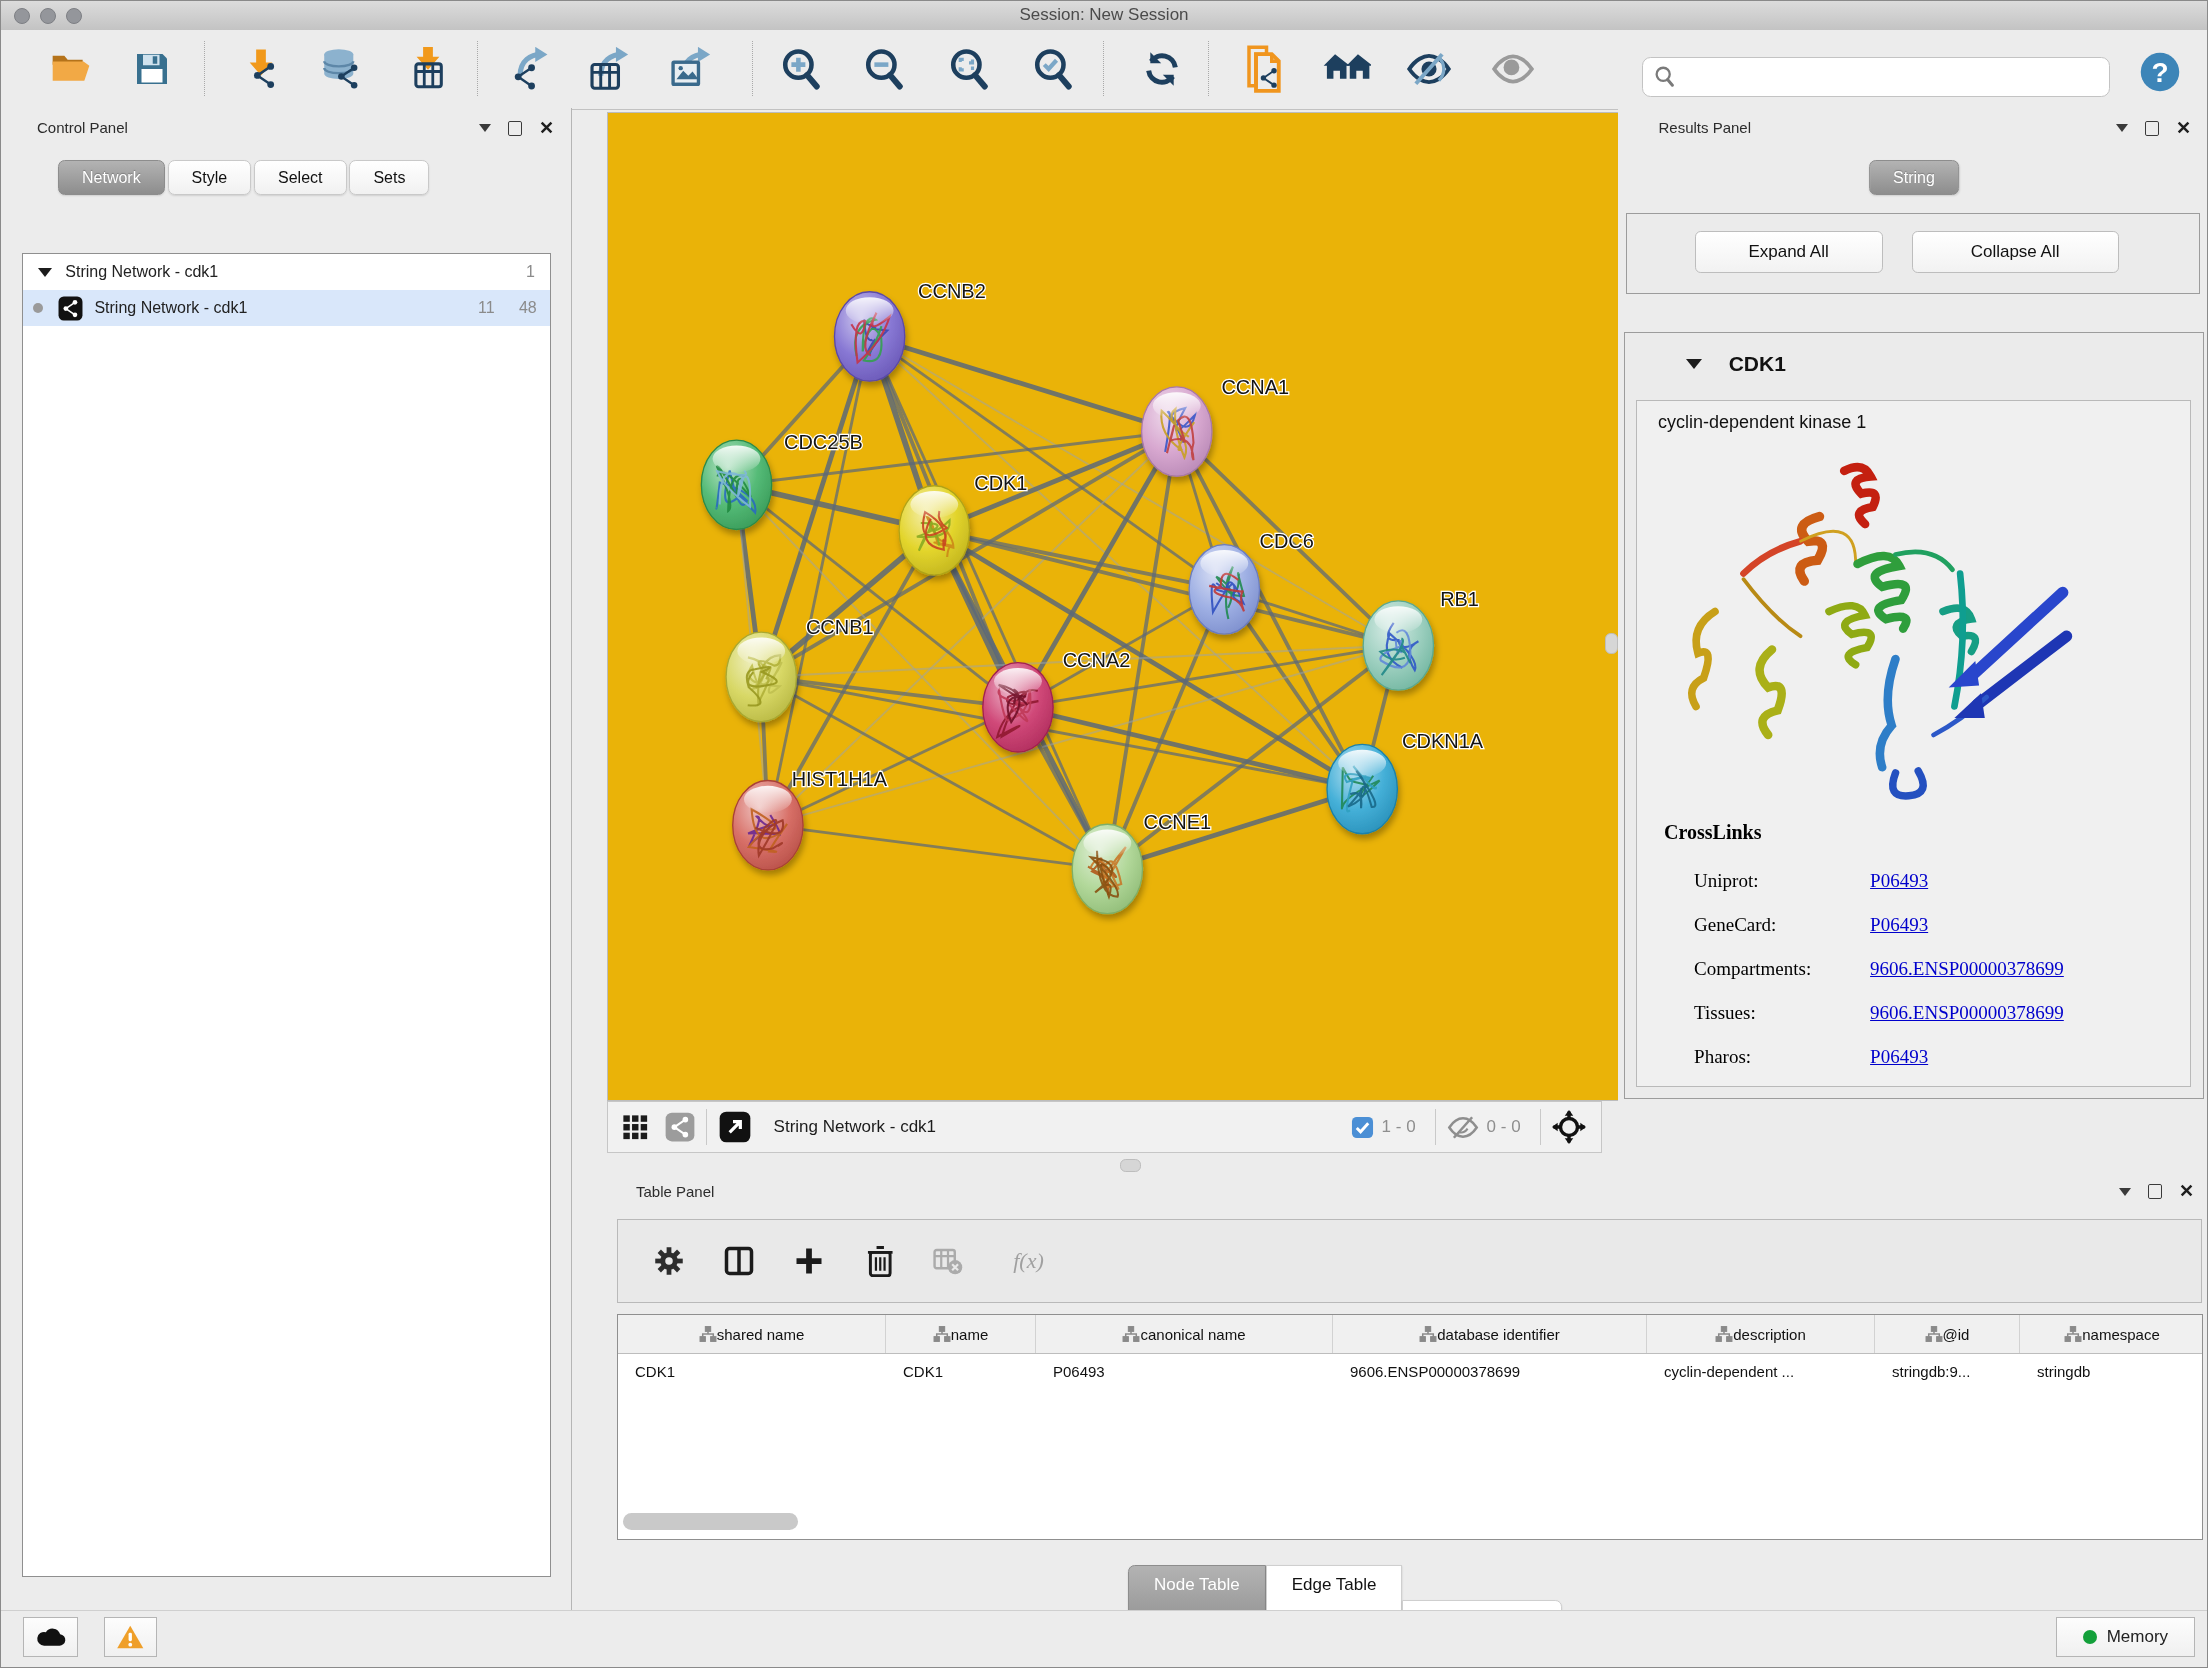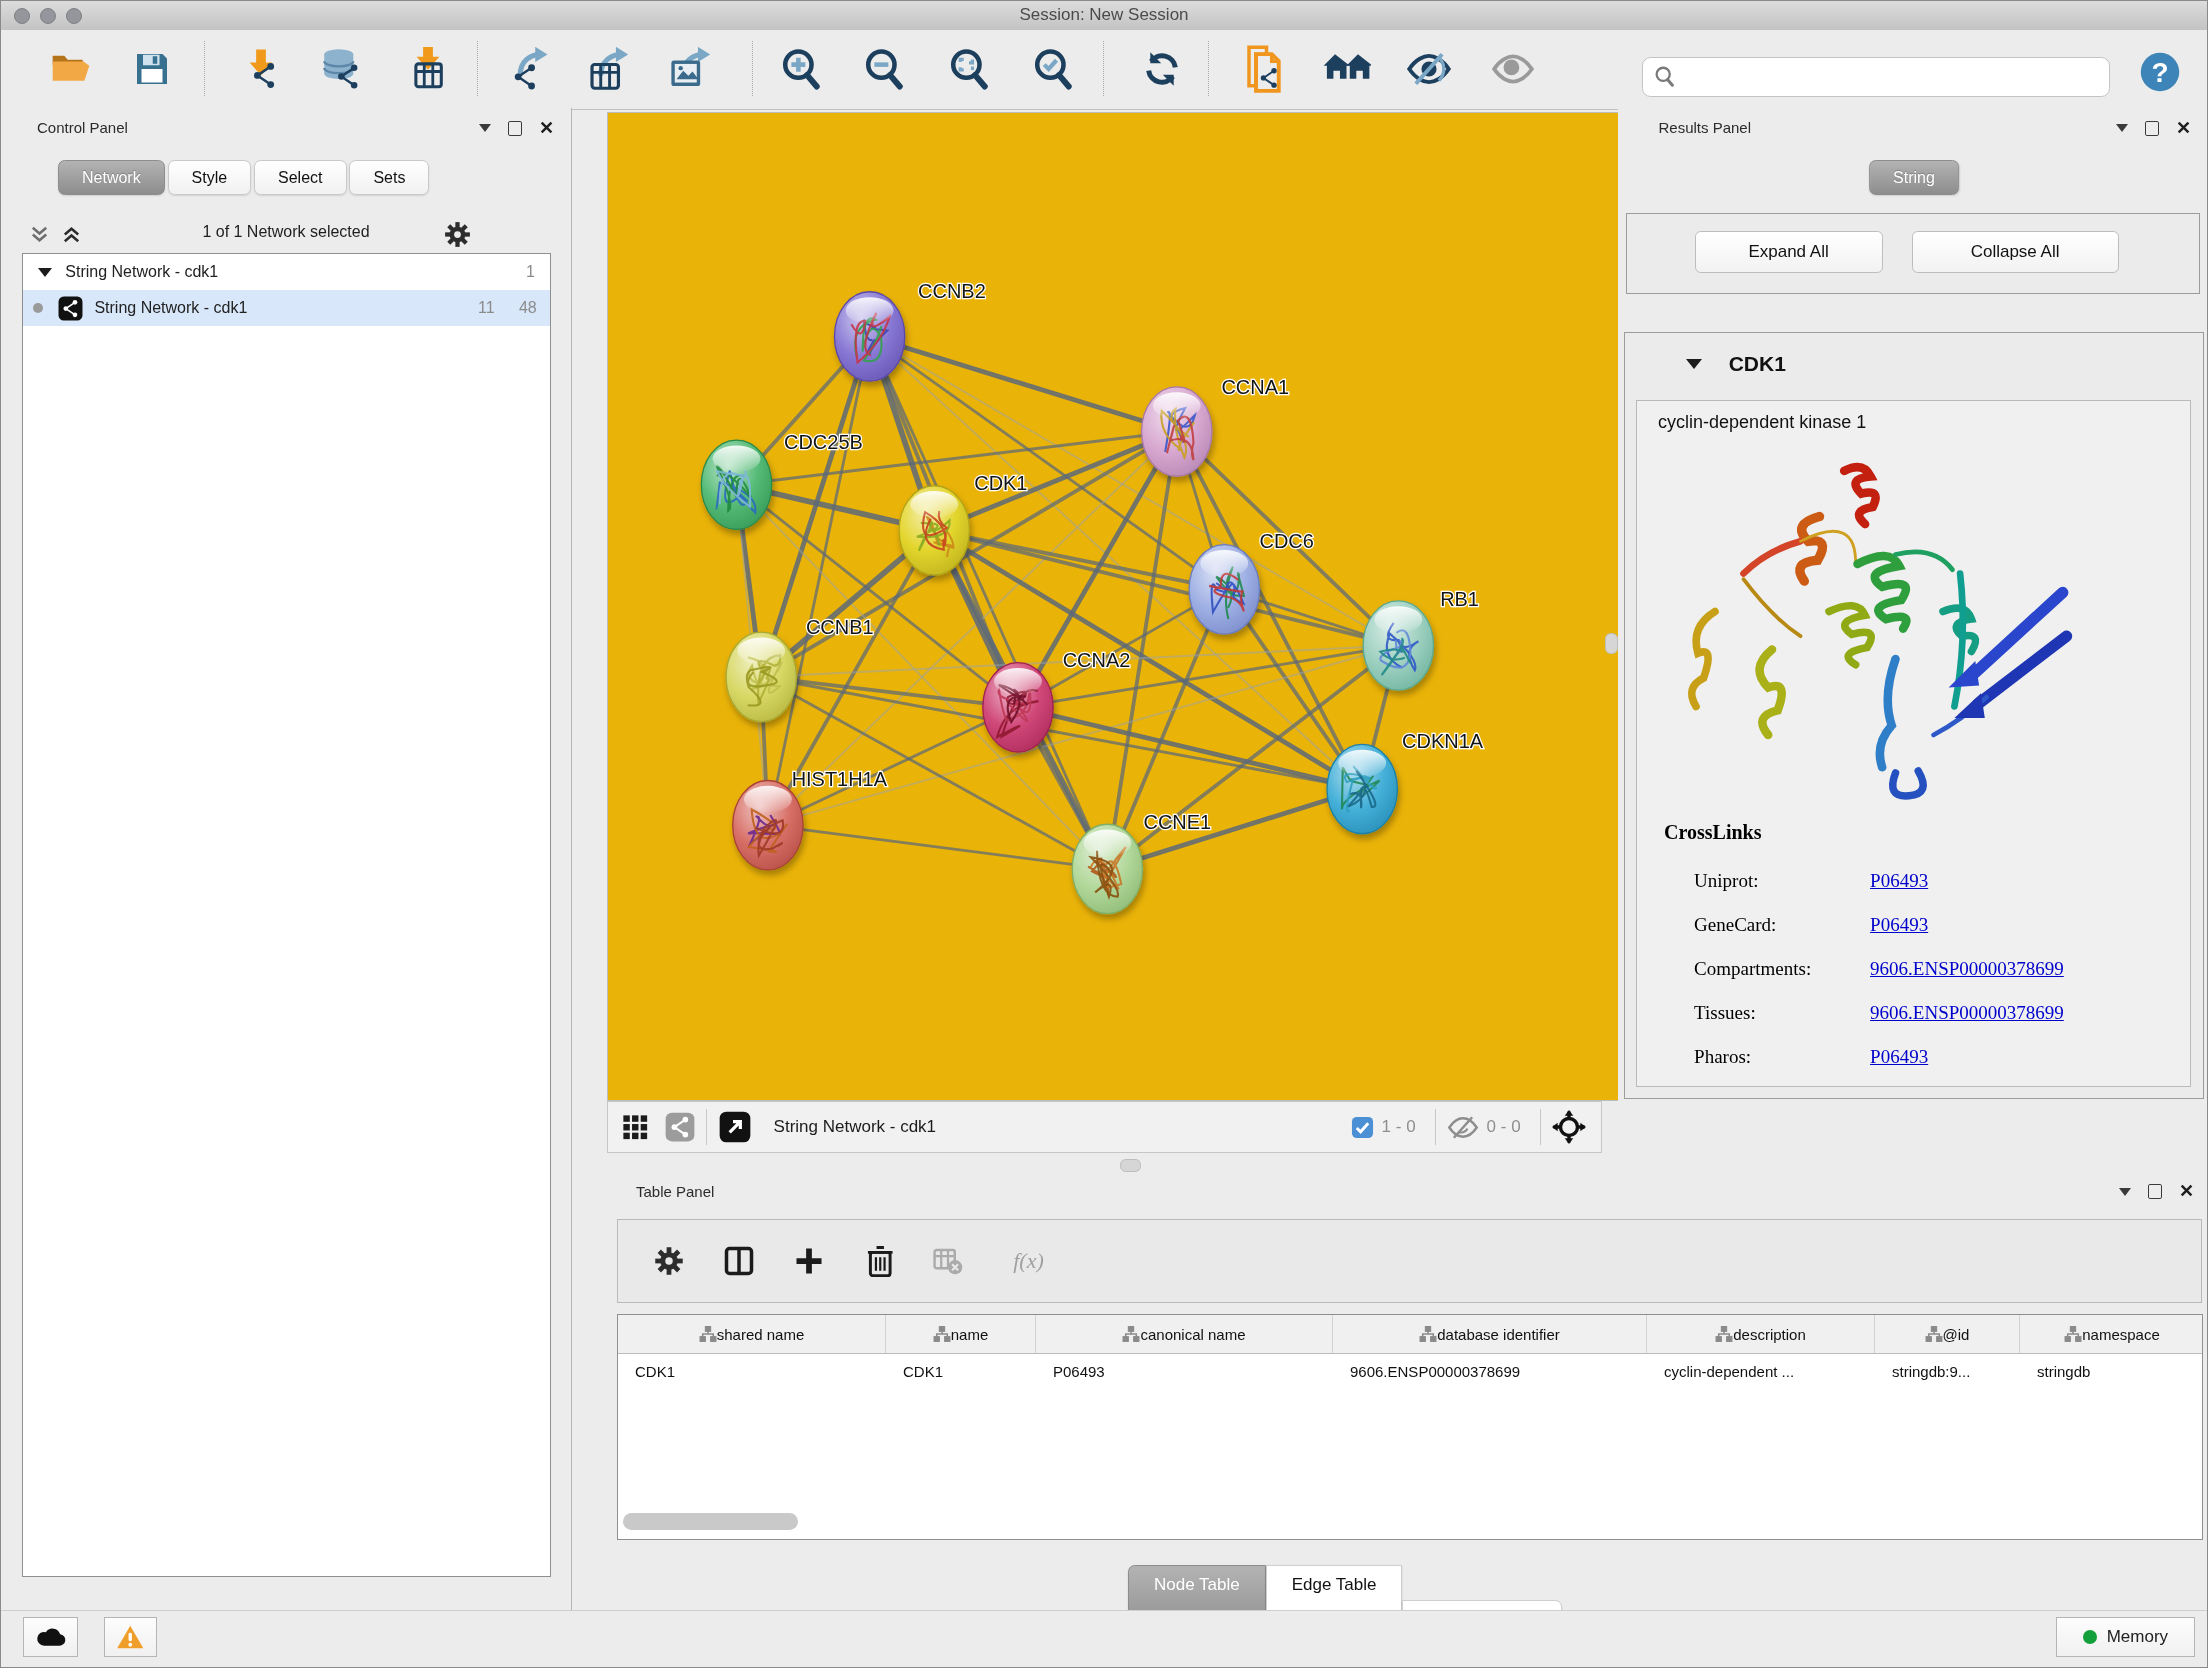--- a/index.html
+++ b/index.html
@@ -344,39 +344,20 @@
       <span class="wi-collapse"></span>
       <span class="wi-float"></span>
       <span class="wi-close">✕</span>
     </div>
     <div class="tabrow" id="control-tabs" style="left:57px;top:52px">
         <span class="ctab active">Network</span>
         <span class="ctab">Style</span>
         <span class="ctab">Select</span>
         <span class="ctab">Sets</span>
       </div>
-    <div id="cp-subhead">
-      <span style="position:absolute;left:27px;top:7.6px">
-          <svg width="23" height="23" viewBox="0 0 24 24">
-            <path d="M5 5l7 6 7-6M5 12l7 6 7-6" fill="none" stroke="#6e6e6e" stroke-width="2.6"></path>
-          </svg>
-        </span>
-      <span style="position:absolute;left:59px;top:7.6px">
-          <svg width="23" height="23" viewBox="0 0 24 24">
-            <path d="M5 19l7-6 7 6M5 12l7-6 7 6" fill="none" stroke="#2c2c2c" stroke-width="2.6"></path>
-          </svg>
-        </span>
-      <div id="cp-summary">1 of 1 Network selected</div>
-      <span style="position:absolute;right:100px;top:5.7px">
-          <svg width="27" height="27" viewBox="0 0 24 24" color="#2d2d2d">
-            <use href="#g-gear"></use>
-            <circle cx="12" cy="12" r="3" fill="#ececec"></circle>
-          </svg>
-        </span>
-    </div>
     <div id="cp-tree">
       <div class="tree-row">
         <span style="margin:0 13.3px 0 15px;width:0;height:0;border-left:7.6px solid transparent;border-right:7.6px solid transparent;border-top:9.5px solid #1c1c1c"></span>
         <span style="flex:1">String Network - cdk1</span>
         <span class="tree-count" style="margin-right:15px">1</span>
       </div>
       <div class="tree-row selected">
         <span style="margin:0 15px 0 9.5px;width:10.5px;height:10.5px;border-radius:50%;background:#9a9a9a;flex:none"></span>
         <span style="margin-right:11.4px;flex:none">
             <svg width="25" height="25" viewBox="0 0 24 24">

